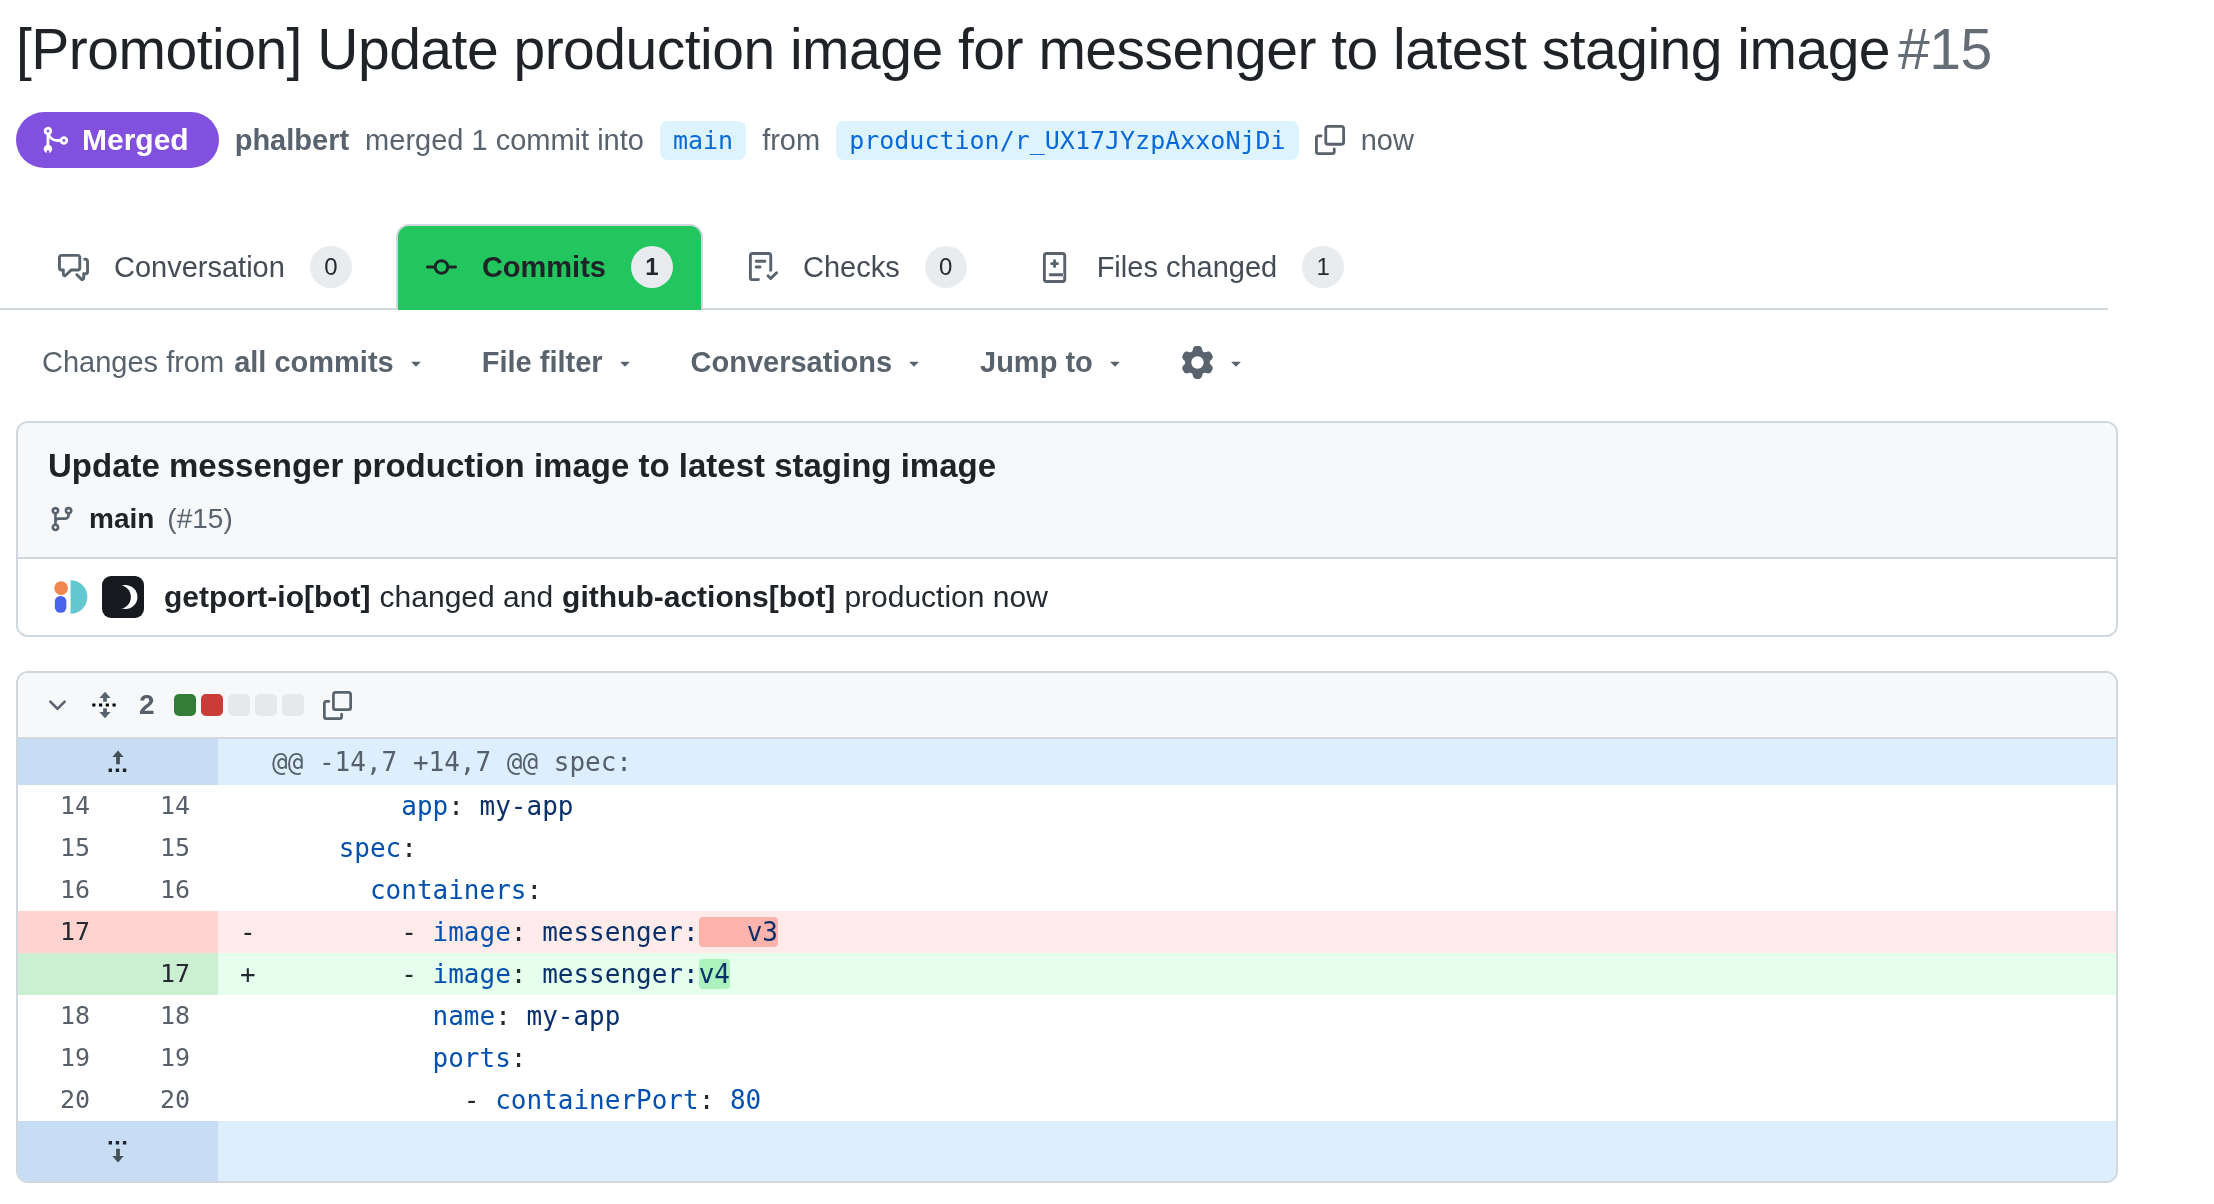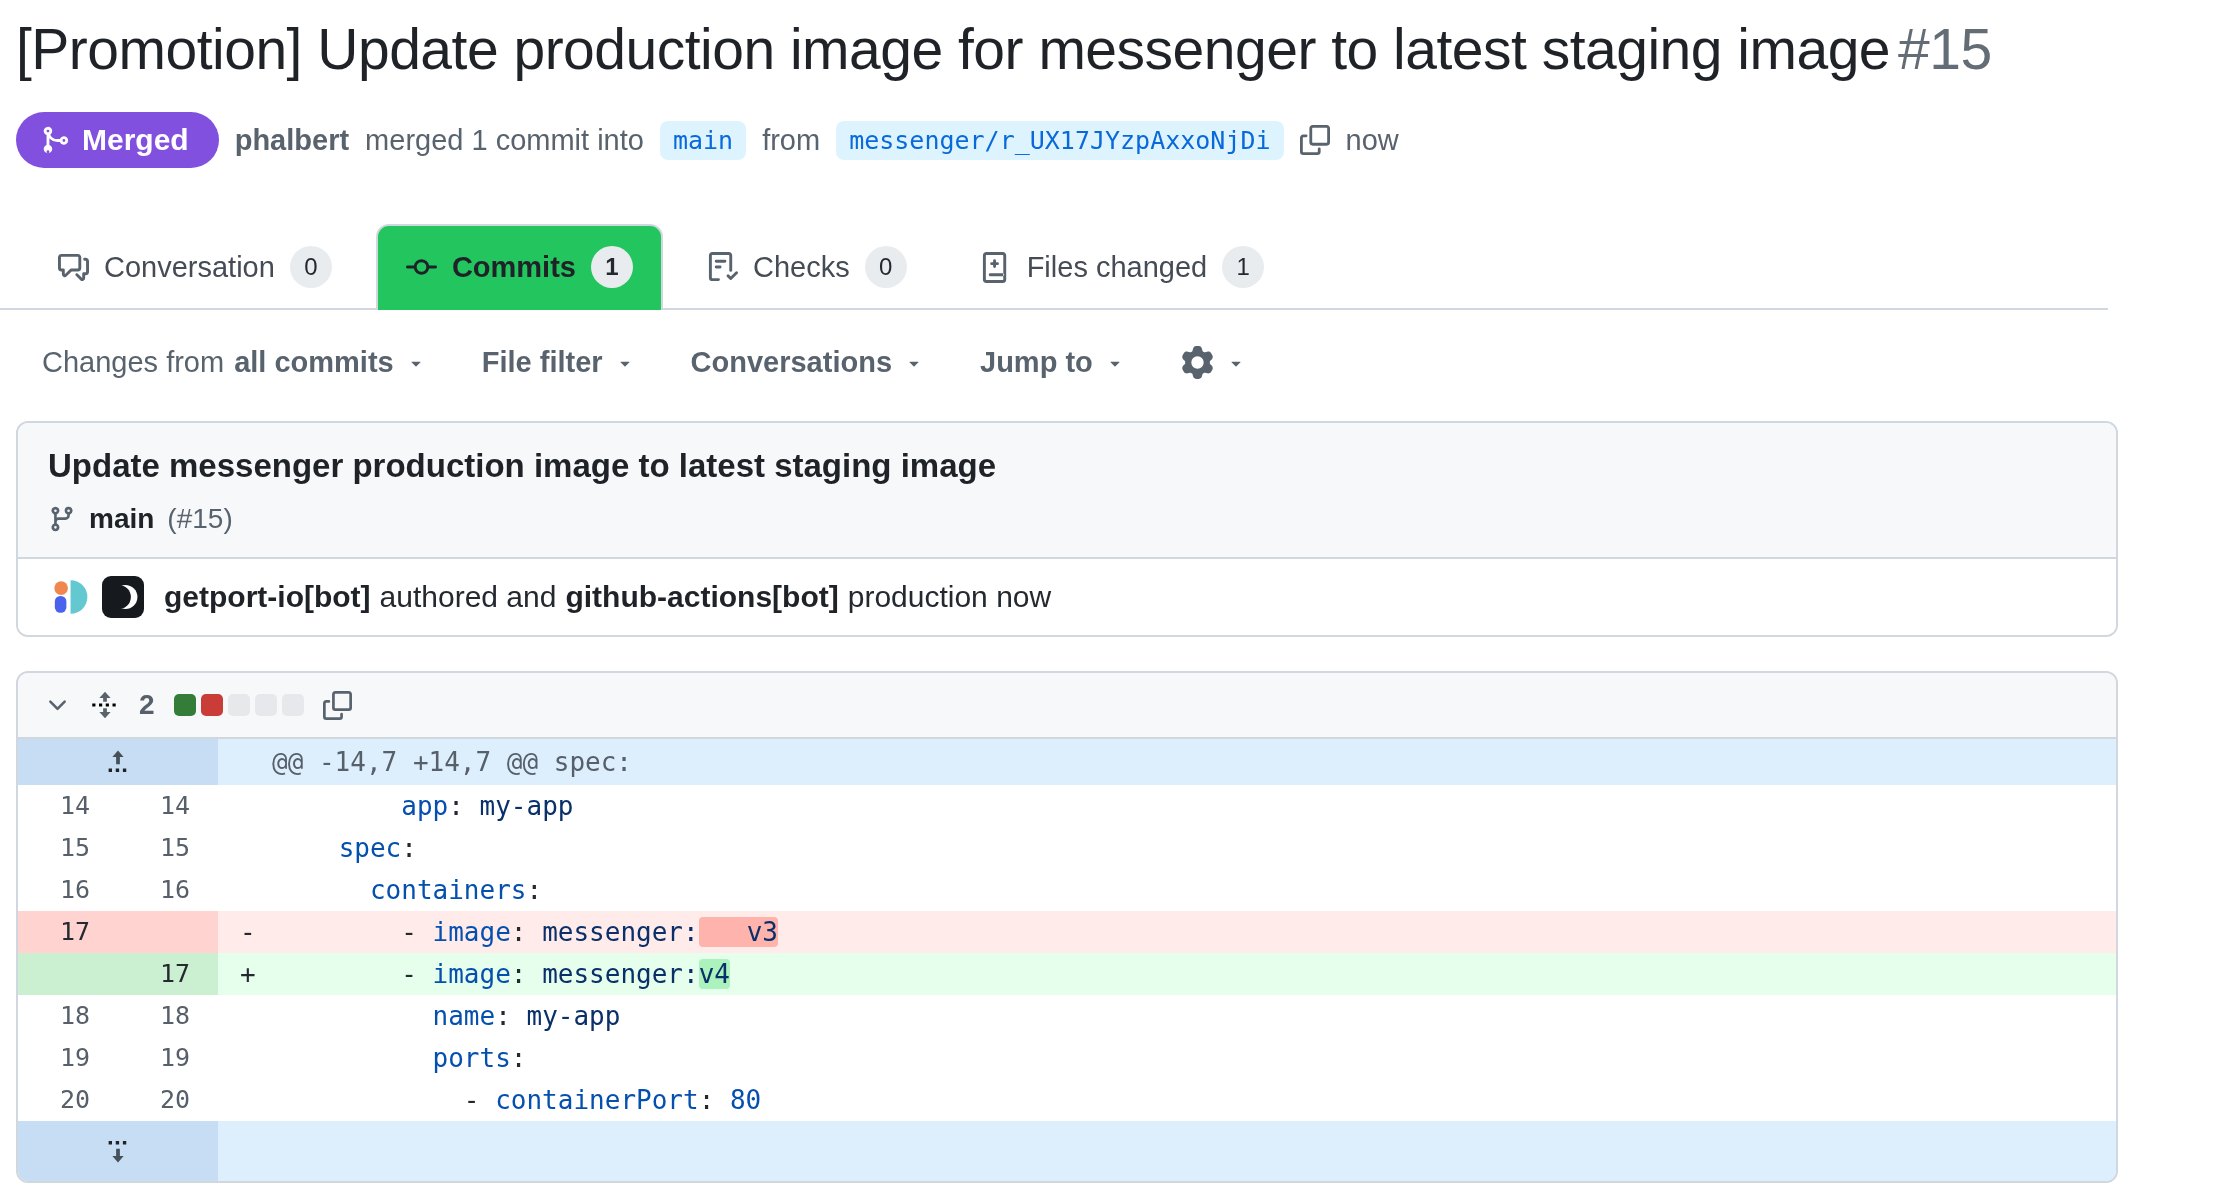--- a/index.html
+++ b/index.html
@@ -20,21 +20,21 @@
   .state-badge svg { width:30px; height:30px; fill:#fff; }
   .meta .author { font-weight:700; }
   .branch-pill { font-family:"DejaVu Sans Mono", monospace; font-size:25px;
     color:#0969da; background:#ddf4ff; border-radius:8px; padding:5px 13px; }
   .icon-btn { background:none; border:none; padding:0; cursor:pointer; display:inline-flex; align-items:center; }
   .icon-btn svg { width:30px; height:30px; fill:#59636e; }
 
   
   .tabs { margin:56px -16px 0; padding:0 28px; display:flex; align-items:flex-end; gap:14px;
     border-bottom:2px solid #d0d7de; }
-  .tab { display:flex; align-items:center; gap:15px; padding:20px 28px 22px;
+  .tab { display:flex; align-items:center; gap:25px; padding:20px 28px 22px;
     font-size:29px; color:#454c56; background:transparent; border:2px solid transparent;
     border-bottom:none; cursor:pointer; margin-bottom:-2px; }
   .tab svg { width:31px; height:31px; fill:#59636e; flex:none; }
   .tab.active { background:#22c55e; border-color:#d0d7de; border-radius:13px 13px 0 0;
     font-weight:600; color:#1f2328; position:relative; }
   .tab.active::after { content:""; position:absolute; left:0; right:0; bottom:-2px; height:2px; background:#fff; }
   .tab.active svg { fill:#1f2328; }
   .counter { background:#e9ecef; color:#24292f; border-radius:999px; font-size:24px;
     min-width:42px; height:42px; padding:0 13px; display:inline-flex;
     align-items:center; justify-content:center; }
@@ -122,21 +122,21 @@
     <span class="state-badge">
       <svg viewBox="0 0 16 16">
           <path d="M5.45 5.154A4.25 4.25 0 0 0 9.25 7.5h1.378a2.251 2.251 0 1 1 0 1.5H9.25A5.734 5.734 0 0 1 5 7.123v3.505a2.25 2.25 0 1 1-1.5 0V5.372a2.25 2.25 0 1 1 1.95-.218ZM4.25 13.5a.75.75 0 1 0 0 1.5.75.75 0 0 0 0-1.5Zm8.5-4.5a.75.75 0 1 0 0-1.5.75.75 0 0 0 0 1.5ZM5 3.25a.75.75 0 1 0-1.5 0 .75.75 0 0 0 1.5 0Z"></path>
         </svg>
       <span>Merged</span>
     </span>
     <span class="author">phalbert</span>
     <span>merged 1 commit into</span>
     <span class="branch-pill">main</span>
     <span>from</span>
-    <span class="branch-pill">messenger/r_UX17JYzpAxxoNjDi</span>
+    <span class="branch-pill">production/r_UX17JYzpAxxoNjDi</span>
     <button class="icon-btn">
       <svg viewBox="0 0 16 16">
           <path d="M0 6.75C0 5.784.784 5 1.75 5h1.5a.75.75 0 0 1 0 1.5h-1.5a.25.25 0 0 0-.25.25v7.5c0 .138.112.25.25.25h7.5a.25.25 0 0 0 .25-.25v-1.5a.75.75 0 0 1 1.5 0v1.5A1.75 1.75 0 0 1 9.25 16h-7.5A1.75 1.75 0 0 1 0 14.25Zm5-5C5 .784 5.784 0 6.75 0h7.5C15.216 0 16 .784 16 1.75v7.5A1.75 1.75 0 0 1 14.25 11h-7.5A1.75 1.75 0 0 1 5 9.25Zm1.75-.25a.25.25 0 0 0-.25.25v7.5c0 .138.112.25.25.25h7.5a.25.25 0 0 0 .25-.25v-7.5a.25.25 0 0 0-.25-.25Z"></path>
         </svg>
     </button>
     <span>now</span>
   </div>
 
   <nav class="tabs">
     <div class="tab">
@@ -225,21 +225,21 @@
         </svg>
       </span>
       <span class="avatar actions">
         <svg viewBox="0 0 16 16">
           <circle cx="8.9" cy="8" r="4.6" fill="#fff"></circle>
           <circle cx="6.4" cy="8" r="4.6" fill="#16191d"></circle>
         </svg>
       </span>
       <span class="authors-text">
         <b>getport-io[bot]</b>
-        <span>authored and</span>
+        <span>changed and</span>
         <b>github-actions[bot]</b>
         <span>production now</span>
       </span>
     </div>
   </section>
 
   <section class="card diff-card">
     <header class="diff-head">
       <button class="icon-btn chev">
         <svg viewBox="0 0 16 16">

